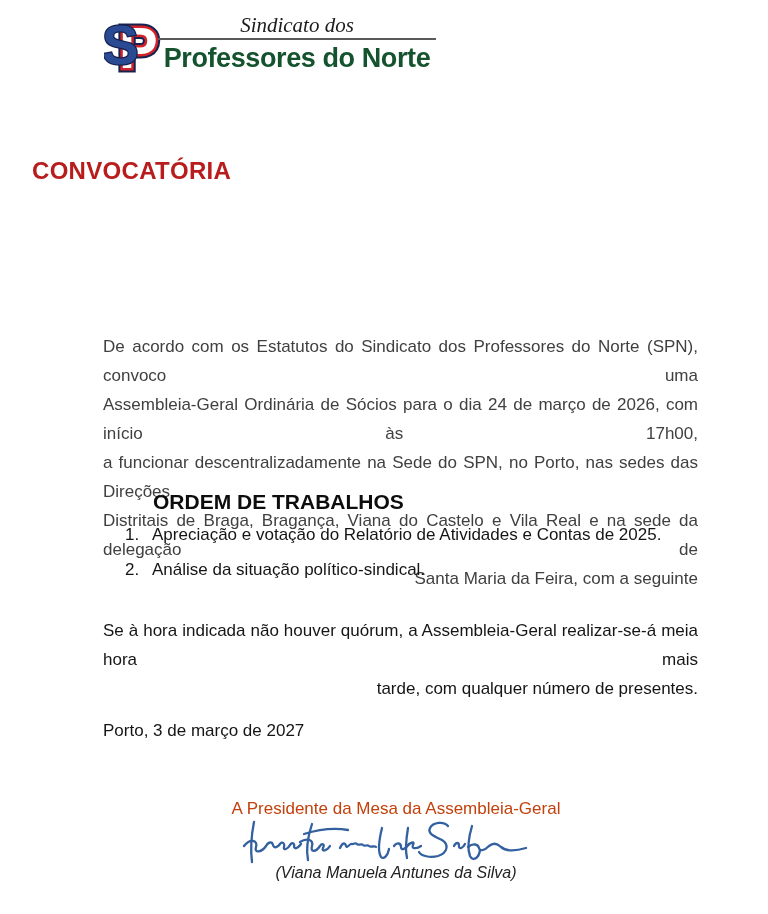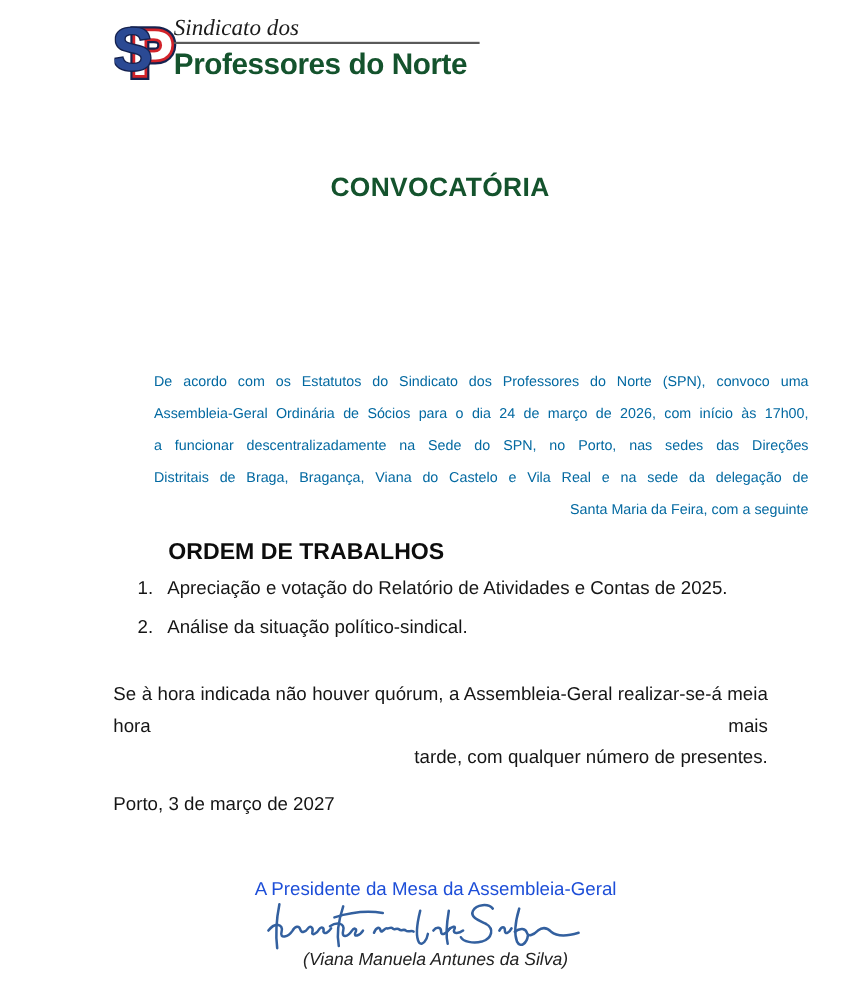--- a/index.html
+++ b/index.html
@@ -7,68 +7,68 @@
     position:relative;
     width:768px;height:914px;
     background:#ffffff;
     font-family:"Liberation Sans", sans-serif;
     color:#1a1a1a;
     overflow:hidden;
   }
 
   
   .logo-mark{position:absolute;left:104px;top:11px;width:60px;height:68px;}
-  .logo-text{position:absolute;left:158px;top:13px;}
+  .logo-text{position:absolute;left:158px;top:13px;text-align:center;}
   .logo-top{
     font-family:"Liberation Serif", serif;
     font-style:italic;font-size:21px;color:#1c1c1c;
     line-height:24px;
   }
   .logo-rule{width:278px;height:2px;background:#5a5a5a;margin-top:1px;}
   .logo-bottom{
     font-size:27px;font-weight:bold;color:#14532d;
     letter-spacing:-0.4px;margin-top:3px;line-height:30px;
   }
 
   
   .doc-title{
     position:absolute;left:32px;top:157px;width:736px;
-    text-align:center;font-size:24px;font-weight:bold;color:#14532d;
+    text-align:left;font-size:24px;font-weight:bold;color:#b91c1c;
     letter-spacing:0.3px;
   }
   .doc-subtitle{
     position:absolute;left:32px;top:221px;width:736px;
     text-align:center;font-size:21px;font-weight:bold;color:#0d0d0d;
     line-height:30px;
   }
 
   
   .intro{position:absolute;left:103px;top:332px;width:595px;
-    font-size:13px;line-height:29px;color:#0369a1;margin-left:37px;}
+    font-size:17px;line-height:29px;color:#404040;}
   .jline{text-align:justify;text-align-last:justify;}
   .lline{text-align:right;}
 
   .agenda-heading{
     position:absolute;left:153px;top:490px;
     font-size:21px;font-weight:bold;color:#0d0d0d;
   }
   .agenda-item{position:absolute;left:125px;width:560px;font-size:17px;color:#151515;}
   .agenda-item .num{display:inline-block;width:27px;}
   .item-1{top:525px;}
   .item-2{top:560px;}
 
   .closing{position:absolute;left:103px;top:616px;width:595px;
     font-size:17px;line-height:29px;color:#151515;}
 
   .dateline{position:absolute;left:103px;top:721px;font-size:17px;color:#151515;}
 
   
   .sig-role{
     position:absolute;left:24px;top:799px;width:744px;
-    text-align:center;font-size:17px;color:#1d4ed8;
+    text-align:center;font-size:17px;color:#c2410c;
   }
   .sig-svg{position:absolute;left:240px;top:816px;}
   .sig-name{
     position:absolute;left:24px;top:864px;width:744px;
     text-align:center;font-size:16px;font-style:italic;color:#222;
   }
 </style>
 </head>
 <body>
 

